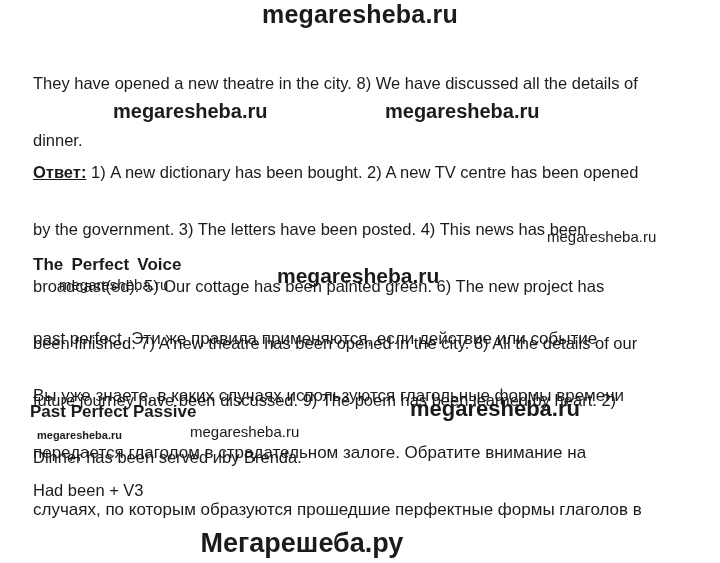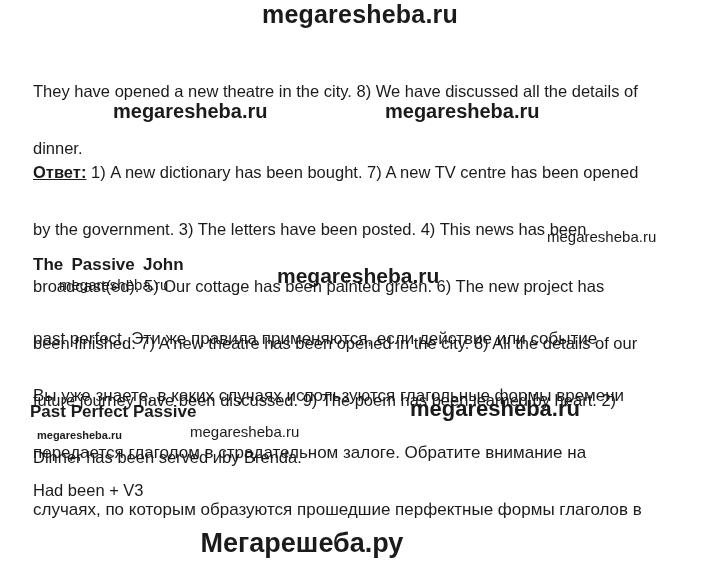--- a/index.html
+++ b/index.html
@@ -14,21 +14,21 @@
   .abs { position: absolute; white-space: pre; }
   .ln { white-space: pre; }
 
   .wm-header {
     left: 0; top: 1; width: 720px;
     text-align: center;
     font-size: 25px; font-weight: bold;
     letter-spacing: 0.2px;
   }
   .para { font-size: 16.5px; line-height: 19px; }
-  .intro-para { left: 33px; top: 44px; }
+  .intro-para { left: 33px; top: 36px; }
 
   .wm-bold-20 { font-size: 20px; font-weight: bold; }
   .wm-row-1 { left: 113px; top: 100px; }
   .wm-row-2 { left: 385px; top: 100px; }
 
   .answer-para { left: 33px; top: 125px; }
   .answer-label { font-weight: bold; text-decoration: underline; }
 
   .wm-small { font-size: 15px; }
   .wm-answer-end { left: 547px; top: 228px; }
@@ -60,31 +60,31 @@
 
 <div class="abs para intro-para">
   <div class="ln">They have opened a new theatre in the city. 8) We have discussed all the details of</div>
   <div class="ln">dinner.</div>
 </div>
 
 <div class="abs wm-bold-20 wm-row-1">megaresheba.ru</div>
 <div class="abs wm-bold-20 wm-row-2">megaresheba.ru</div>
 
 <div class="abs para answer-para">
-  <div class="ln"><span class="answer-label">Ответ:</span><span> 1) A new dictionary has been bought. 7) A new TV centre has been opened</span></div>
+  <div class="ln"><span class="answer-label">Ответ:</span><span> 1) A new dictionary has been bought. 2) A new TV centre has been opened</span></div>
   <div class="ln">by the government. 3) The letters have been posted. 4) This news has been</div>
   <div class="ln">broadcast(ed). 5) Our cottage has been painted green. 6) The new project has</div>
   <div class="ln">been finished. 7) A new theatre has been opened in the city. 8) All the details of our</div>
   <div class="ln">future journey have been discussed. 9) The poem has been learned by heart. 2)</div>
   <div class="ln">Dinner has been served иby Brenda.</div>
 </div>
 
 <div class="abs wm-small wm-answer-end">megaresheba.ru</div>
 
-<div class="abs section-heading pv-heading">The Passive John</div>
+<div class="abs section-heading pv-heading">The Perfect Voice</div>
 
 <div class="abs wm-small wm-under-pv">megaresheba.ru</div>
 
 <div class="abs wm-mid-bold">megaresheba.ru</div>
 
 <div class="abs ru-para">
   <div class="ln">past perfect. Эти же правила применяются, если действие или событие</div>
   <div class="ln">Вы уже знаете, в каких случаях используются глагольные формы времени</div>
   <div class="ln">передается глаголом в страдательном залоге. Обратите внимание на</div>
   <div class="ln">случаях, по которым образуются прошедшие перфектные формы глаголов в</div>

